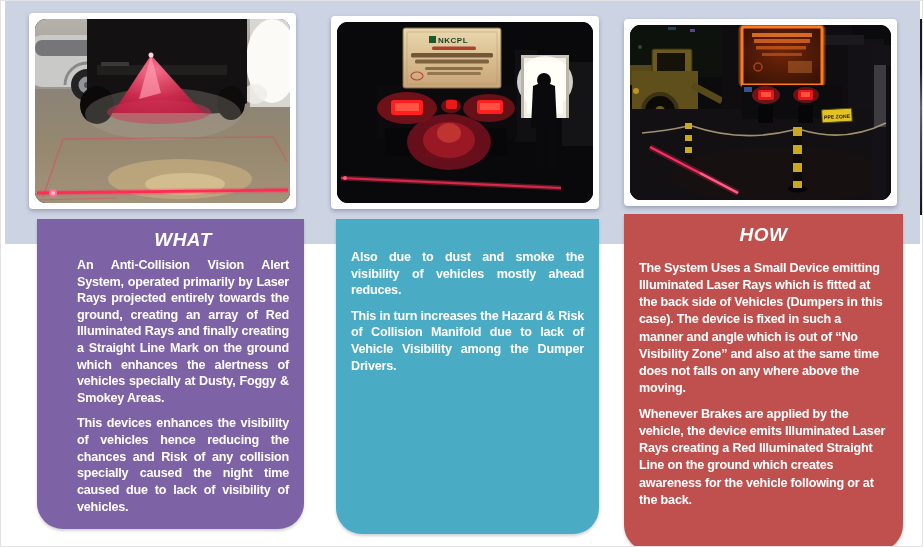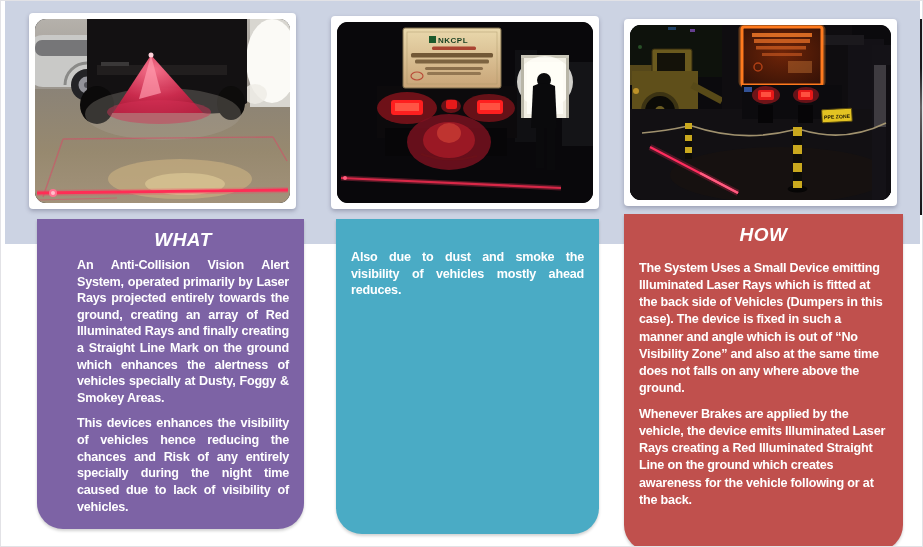--- a/index.html
+++ b/index.html
@@ -263,26 +263,27 @@
         </g>
       </svg>
     </span>
   </div>
 
   <div class="edge-fragment"></div>
 
   <div class="infobox justify" id="box-what" style="background-color: rgb(125, 99, 165); padding-left: 40px;">
     <div class="box-title">WHAT</div>
     <p>An Anti-Collision Vision Alert System, operated primarily by Laser Rays projected entirely towards the ground, creating an array of Red Illuminated Rays and finally creating a Straight Line Mark on the ground which enhances the alertness of vehicles specially at Dusty, Foggy &amp; Smokey Areas.</p>
-    <p>This devices enhances the visibility of vehicles hence reducing the chances and Risk of any entirely specially during the night time caused due to lack of visibility of vehicles.</p>
+    <p>This devices enhances the visibility of vehicles hence reducing the chances and Risk of any collision specially caused the night time caused due to lack of visibility of vehicles.</p>
   </div>
 
   <div class="infobox justify" id="box-why" style="background-color: rgb(74, 171, 197);">
     <p>Also due to dust and smoke the visibility of vehicles mostly ahead reduces.</p>
+    <p>This in turn increases the Hazard &amp; Risk of Collision Manifold due to lack of Vehicle Visibility among the Dumper Drivers.</p>
   </div>
 
   <div class="infobox" id="box-how" style="background-color: rgb(192, 80, 77);">
     <div class="box-title">HOW</div>
-    <p>The System Uses a Small Device emitting Illuminated Laser Rays which is fitted at the back side of Vehicles (Dumpers in this case). The device is fixed in such a manner and angle which is out of “No Visibility Zone” and also at the same time does not falls on any where above the ground.</p>
+    <p>The System Uses a Small Device emitting Illuminated Laser Rays which is fitted at the back side of Vehicles (Dumpers in this case). The device is fixed in such a manner and angle which is out of “No Visibility Zone” and also at the same time does not falls on any where above the moving.</p>
     <p>Whenever Brakes are applied by the vehicle, the device emits Illuminated Laser Rays creating a Red Illuminated Straight Line on the ground which creates awareness for the vehicle following or at the back.</p>
   </div>
 
 </div>
 
 </body></html>

